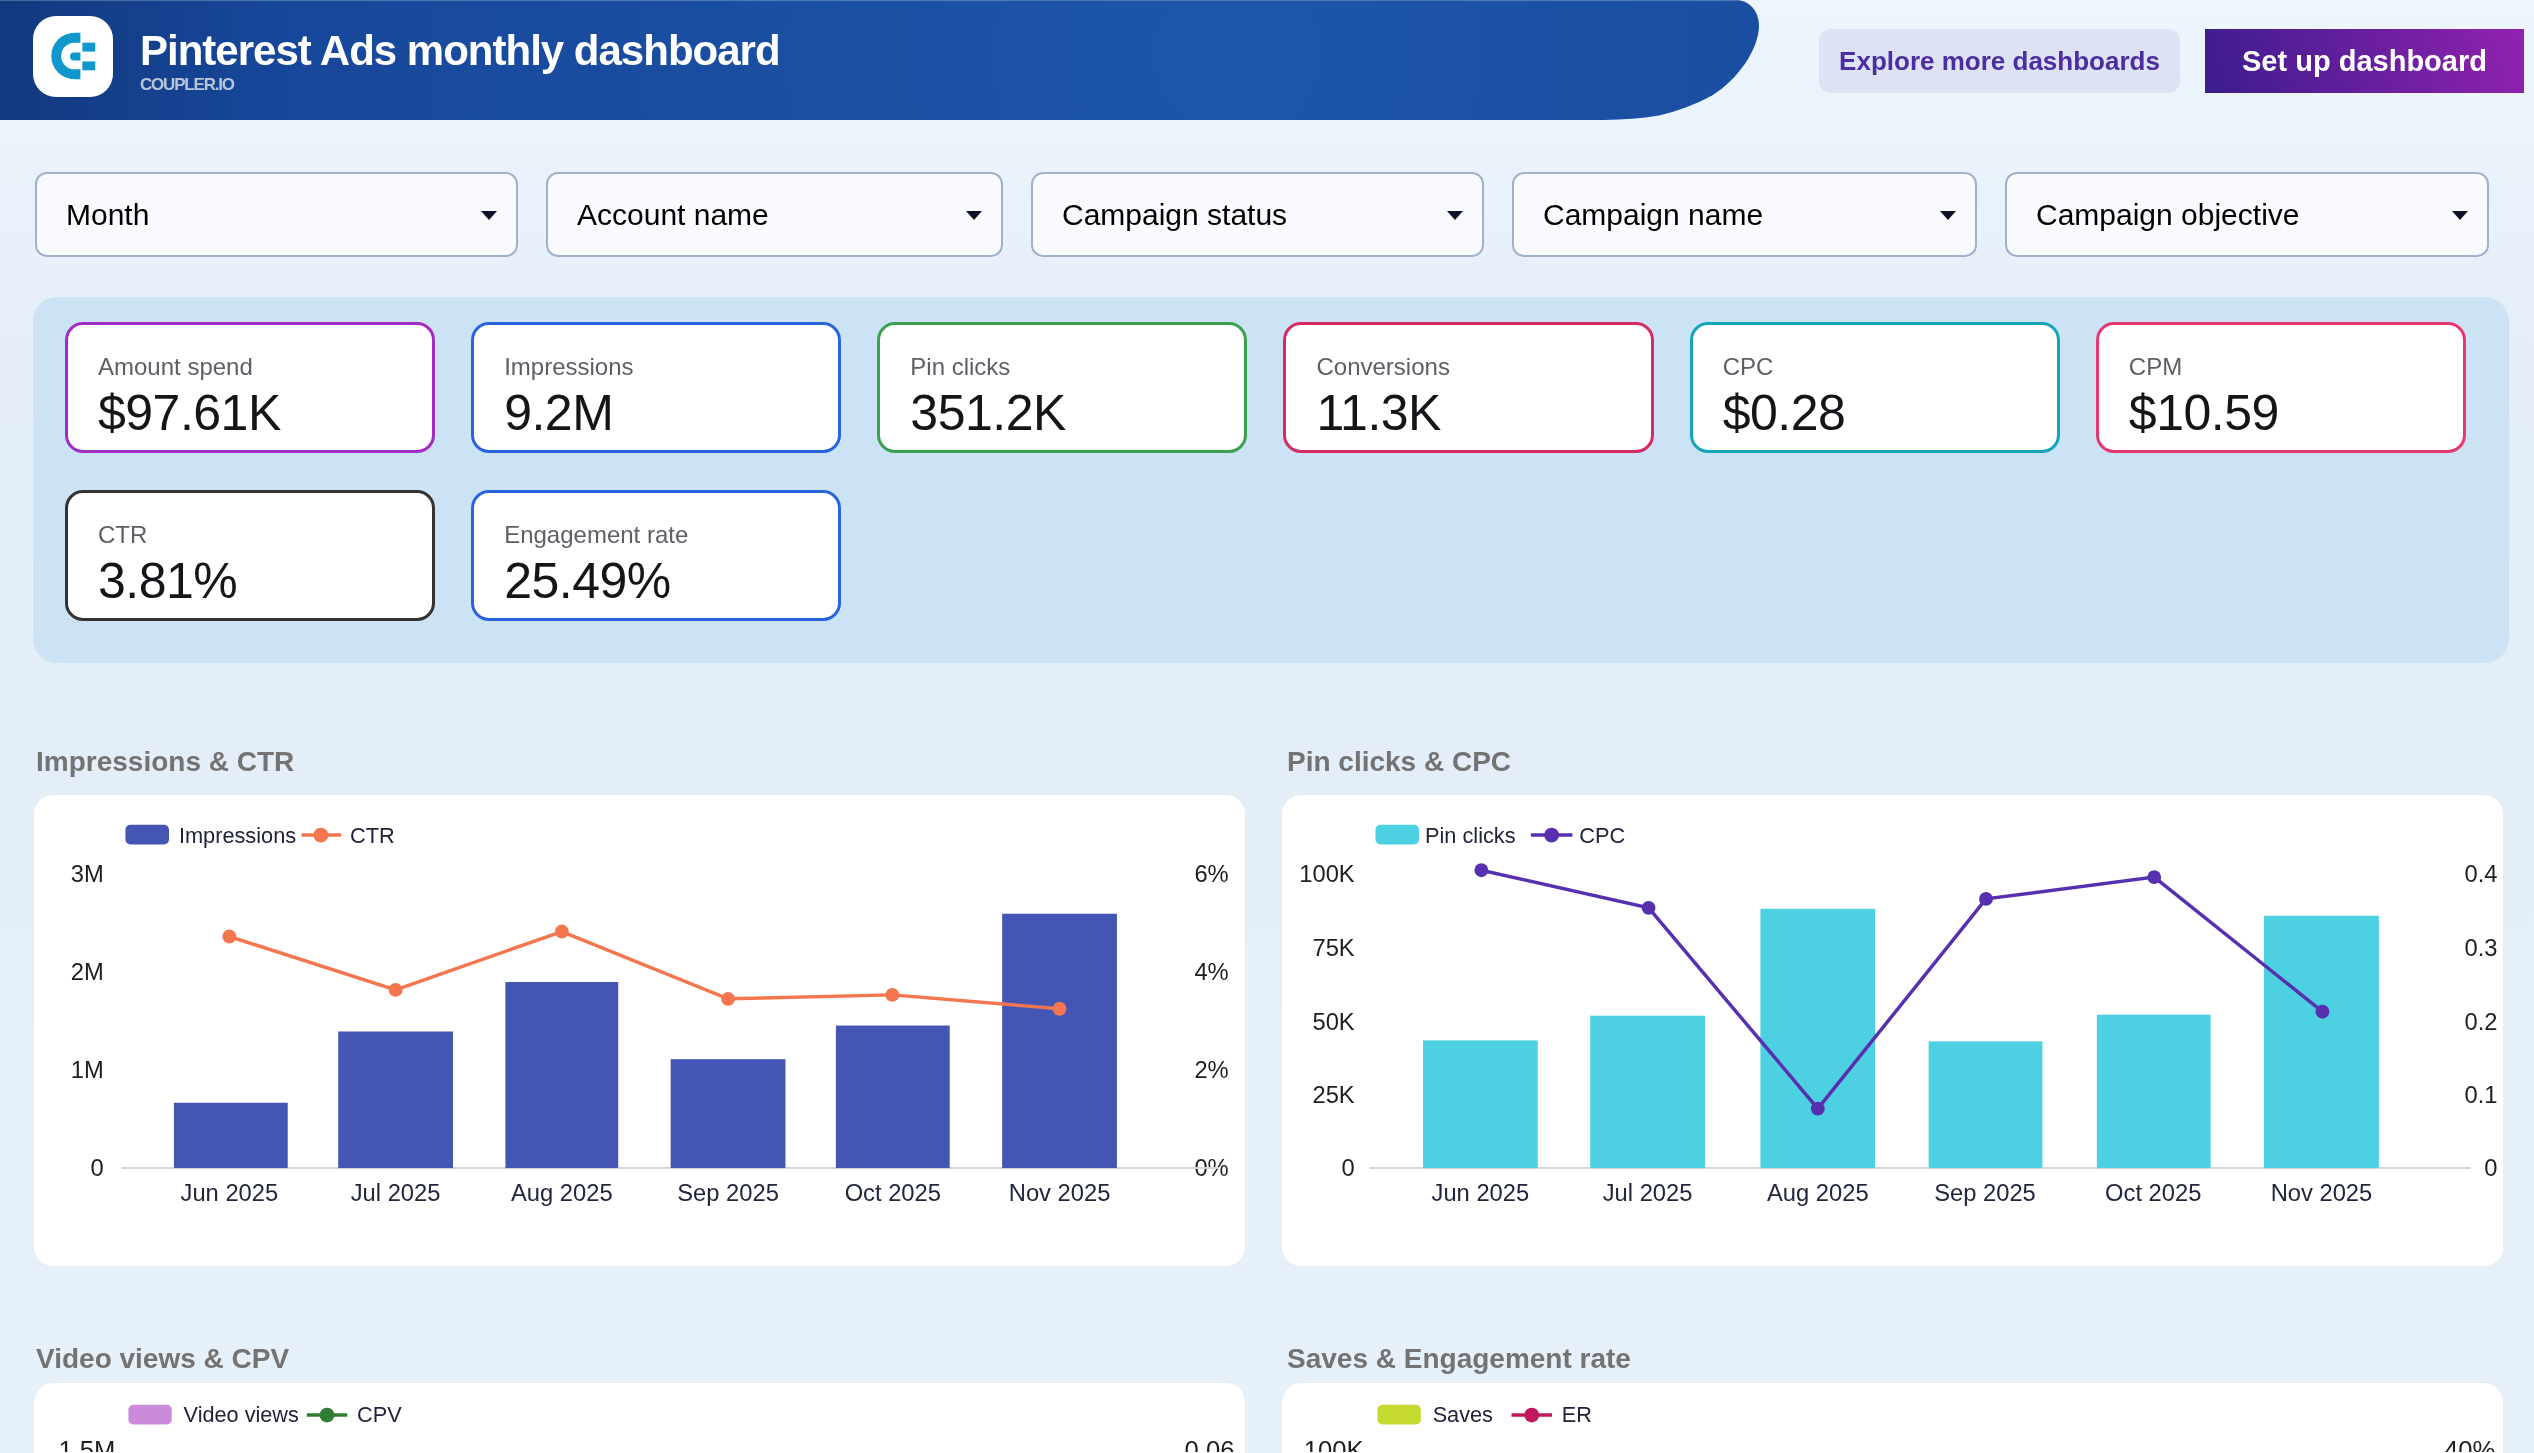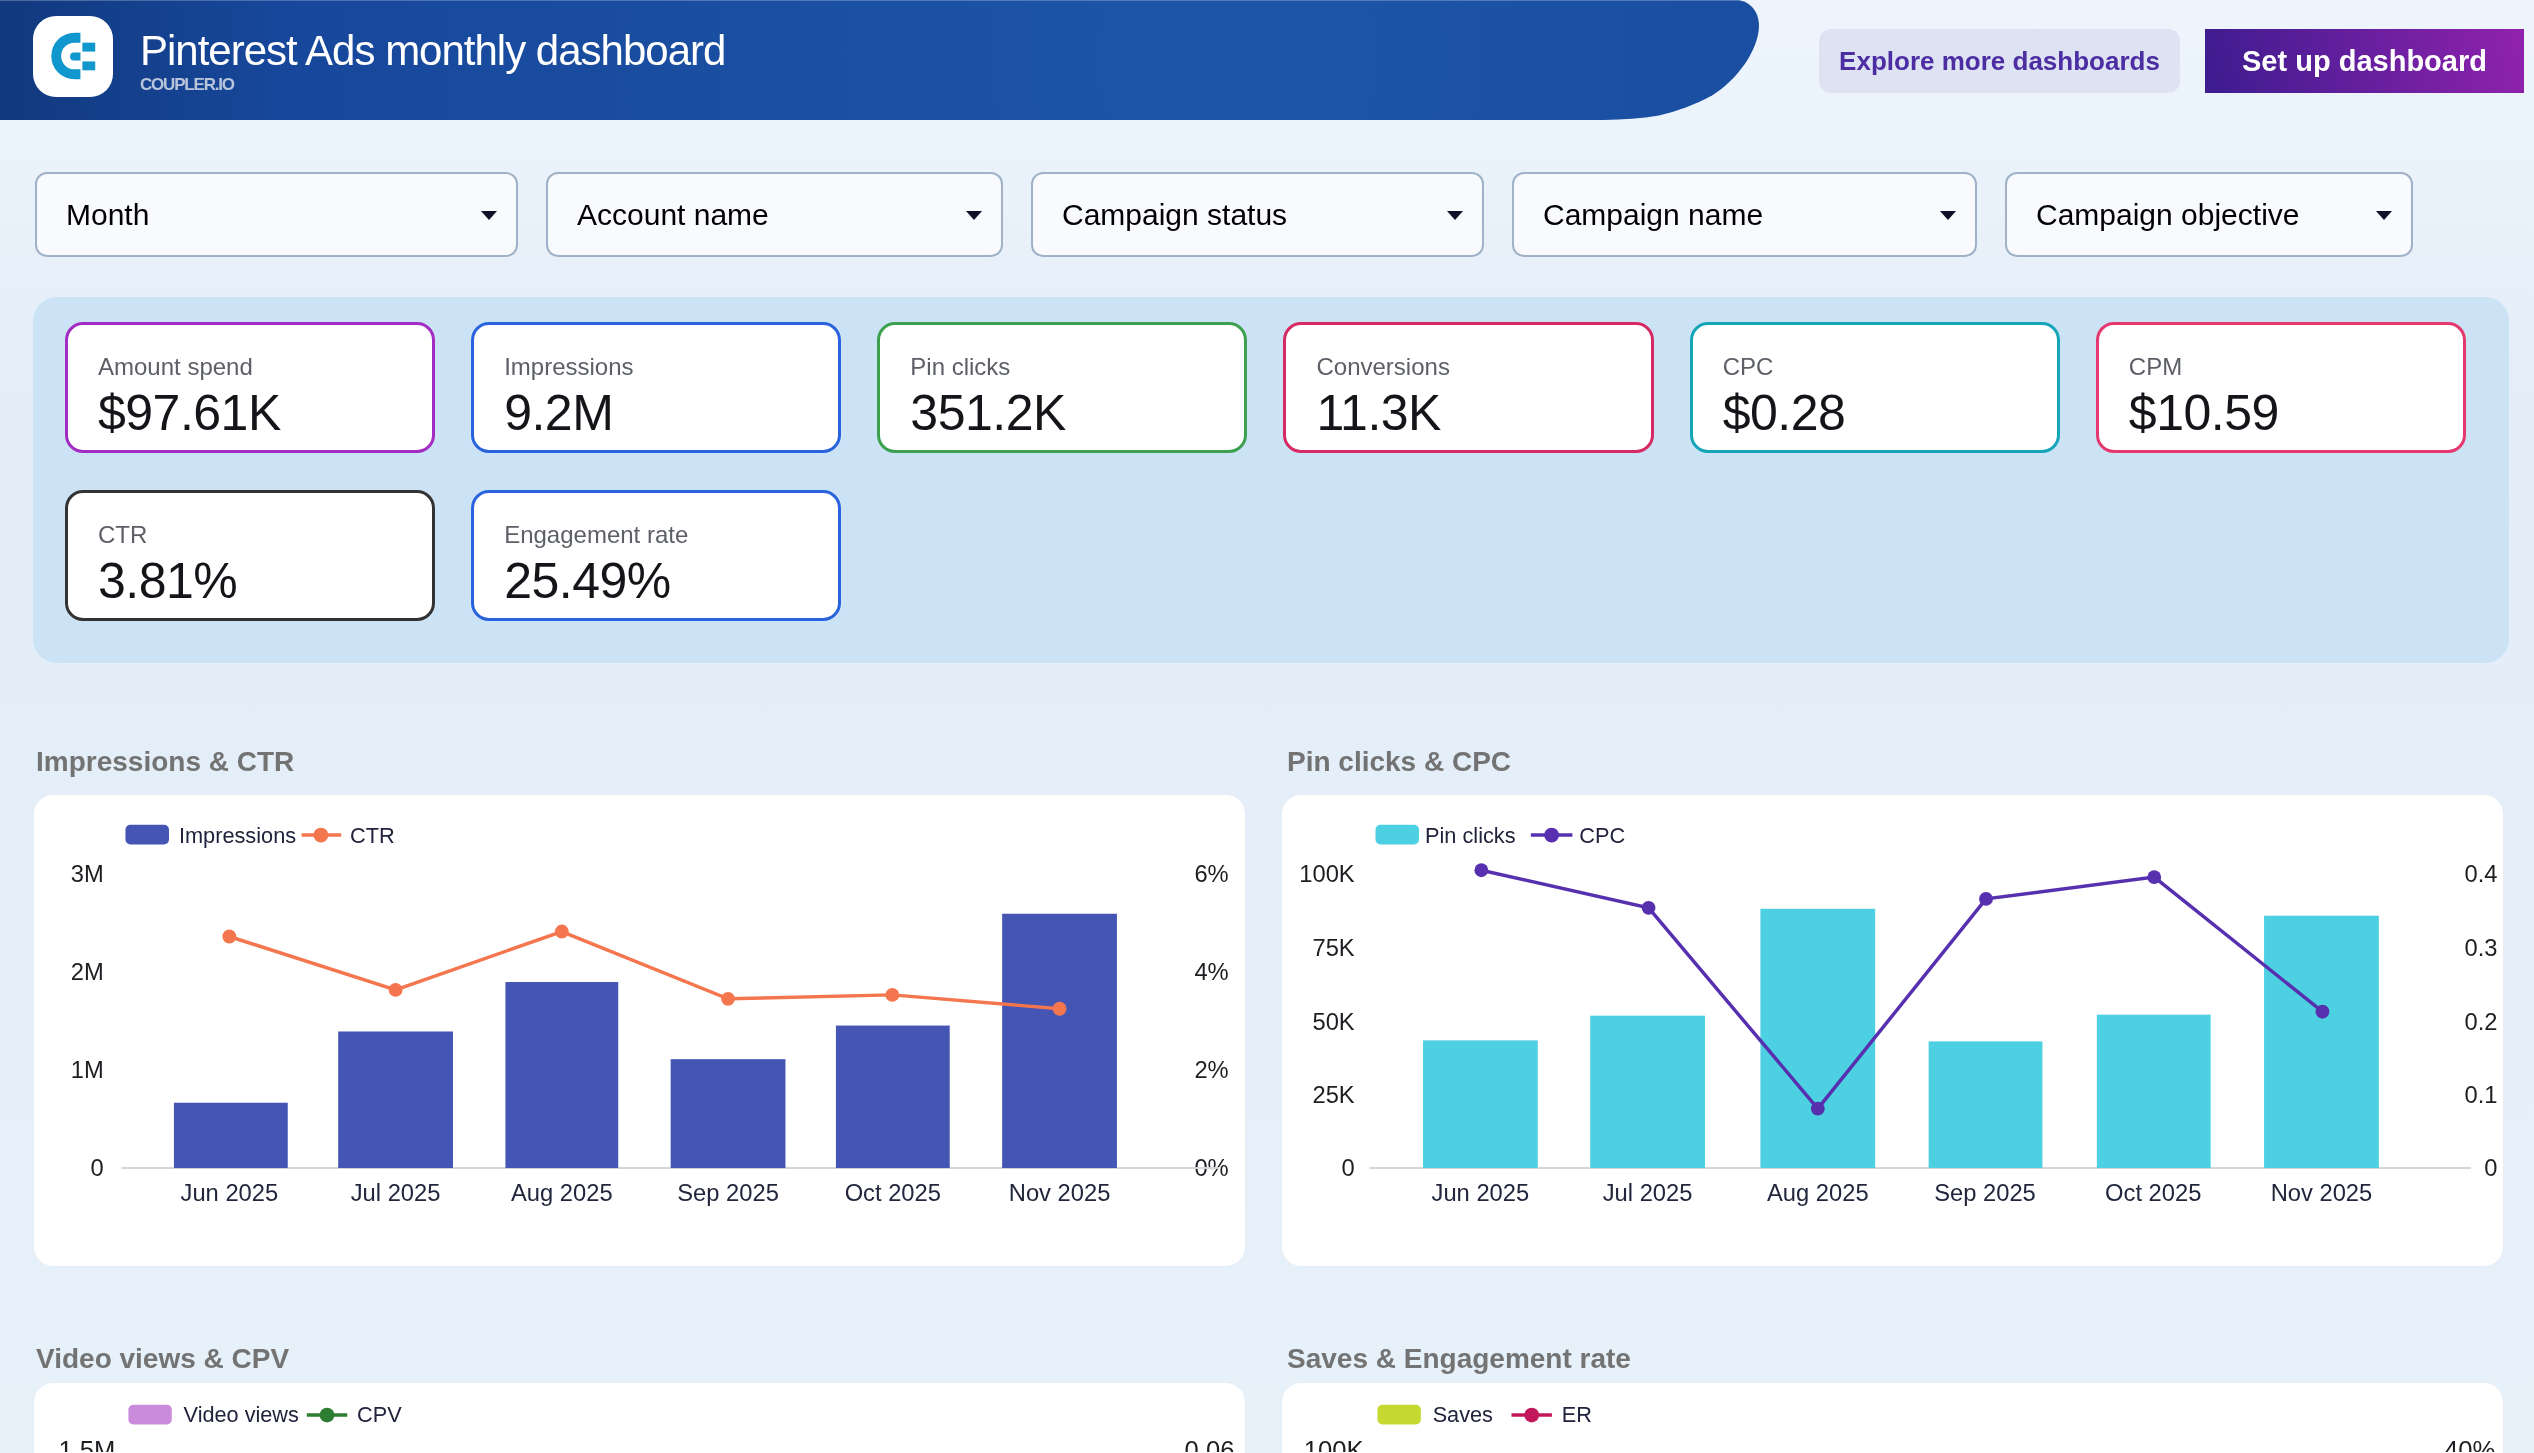--- a/index.html
+++ b/index.html
@@ -2,21 +2,21 @@
 <html><head>
 <meta charset="utf-8">
 <style>
 *{margin:0;padding:0;box-sizing:border-box}
 html,body{width:2534px;height:1453px;overflow:hidden}
 body{font-family:"Liberation Sans",sans-serif;position:relative;
 background:linear-gradient(180deg,#eef5fc 0%,#e3edf8 30%,#e7f1fa 100%)}
 .hdr{position:absolute;top:0;left:0}
 .logo{position:absolute;left:33px;top:16px;width:80px;height:81px;background:#fff;border-radius:23px}
 .logo svg{position:absolute;left:0;top:0}
-.htitle{position:absolute;left:140px;top:27px;font-size:42px;font-weight:normal;color:#fff;white-space:nowrap;letter-spacing:-1px}
+.htitle{position:absolute;left:140px;top:27px;font-size:42px;font-weight:bold;color:#fff;white-space:nowrap;letter-spacing:-1px}
 .hsub{position:absolute;left:140px;top:75px;font-size:17px;font-weight:bold;color:#b8c5db;letter-spacing:-1.2px}
 .btn1{position:absolute;left:1819px;top:29px;width:361px;height:64px;border-radius:12px;background:#dee3f4;color:#4c2da2;font-size:26px;font-weight:bold;display:flex;align-items:center;justify-content:center;white-space:nowrap}
 .btn2{position:absolute;left:2205px;top:29px;width:319px;height:64px;border-radius:0;background:linear-gradient(75deg,#3c1c8e 0%,#9122ae 100%);color:#fff;font-size:29px;font-weight:bold;display:flex;align-items:center;justify-content:center;white-space:nowrap}
 .filters{position:absolute;left:35px;top:172px;height:85px;display:flex;gap:28px}
 .filter{background:#f8fafd;border:2.5px solid #9fb2c8;border-radius:12px;display:flex;align-items:center;padding:0 29px;font-size:30px;color:#000000;position:relative}
 .filter::after{content:"";position:absolute;right:19px;top:37px;width:0;height:0;border-left:8.4px solid transparent;border-right:8.4px solid transparent;border-top:9px solid #100f28}
 .kpi{position:absolute;left:33px;top:297px;width:2476px;height:366px;background:#cce3f6;border-radius:24px;padding:25px 43px 0 32px;display:grid;grid-template-columns:repeat(6,1fr);grid-template-rows:131px 131px;gap:37px 36px}
 .card{background:#fff;border-radius:18px;padding:28px 0 0 30px;border:3px solid #000}
 .card .lbl{font-size:24px;color:#5c6066}
 .card .val{font-size:50px;color:#141519;margin-top:3px;letter-spacing:-0.5px}
@@ -49,21 +49,21 @@
 </div>
 <div class="htitle">Pinterest Ads monthly dashboard</div>
 <div class="hsub">COUPLER.IO</div>
 <div class="btn1">Explore more dashboards</div>
 <div class="btn2">Set up dashboard</div>
 <div class="filters">
 <div class="filter" style="width:483px">Month</div>
 <div class="filter" style="width:457px">Account name</div>
 <div class="filter" style="width:453px">Campaign status</div>
 <div class="filter" style="width:465px">Campaign name</div>
-<div class="filter" style="width:408px">Campaign objective</div>
+<div class="filter" style="width:484px">Campaign objective</div>
 </div>
 <div class="kpi">
 <div class="card" style="border-color:#a32cc4">
       <div class="lbl">Amount spend</div>
       <div class="val">$97.61K</div>
     </div>
 <div class="card" style="border-color:#2a63de">
       <div class="lbl">Impressions</div>
       <div class="val">9.2M</div>
     </div>

